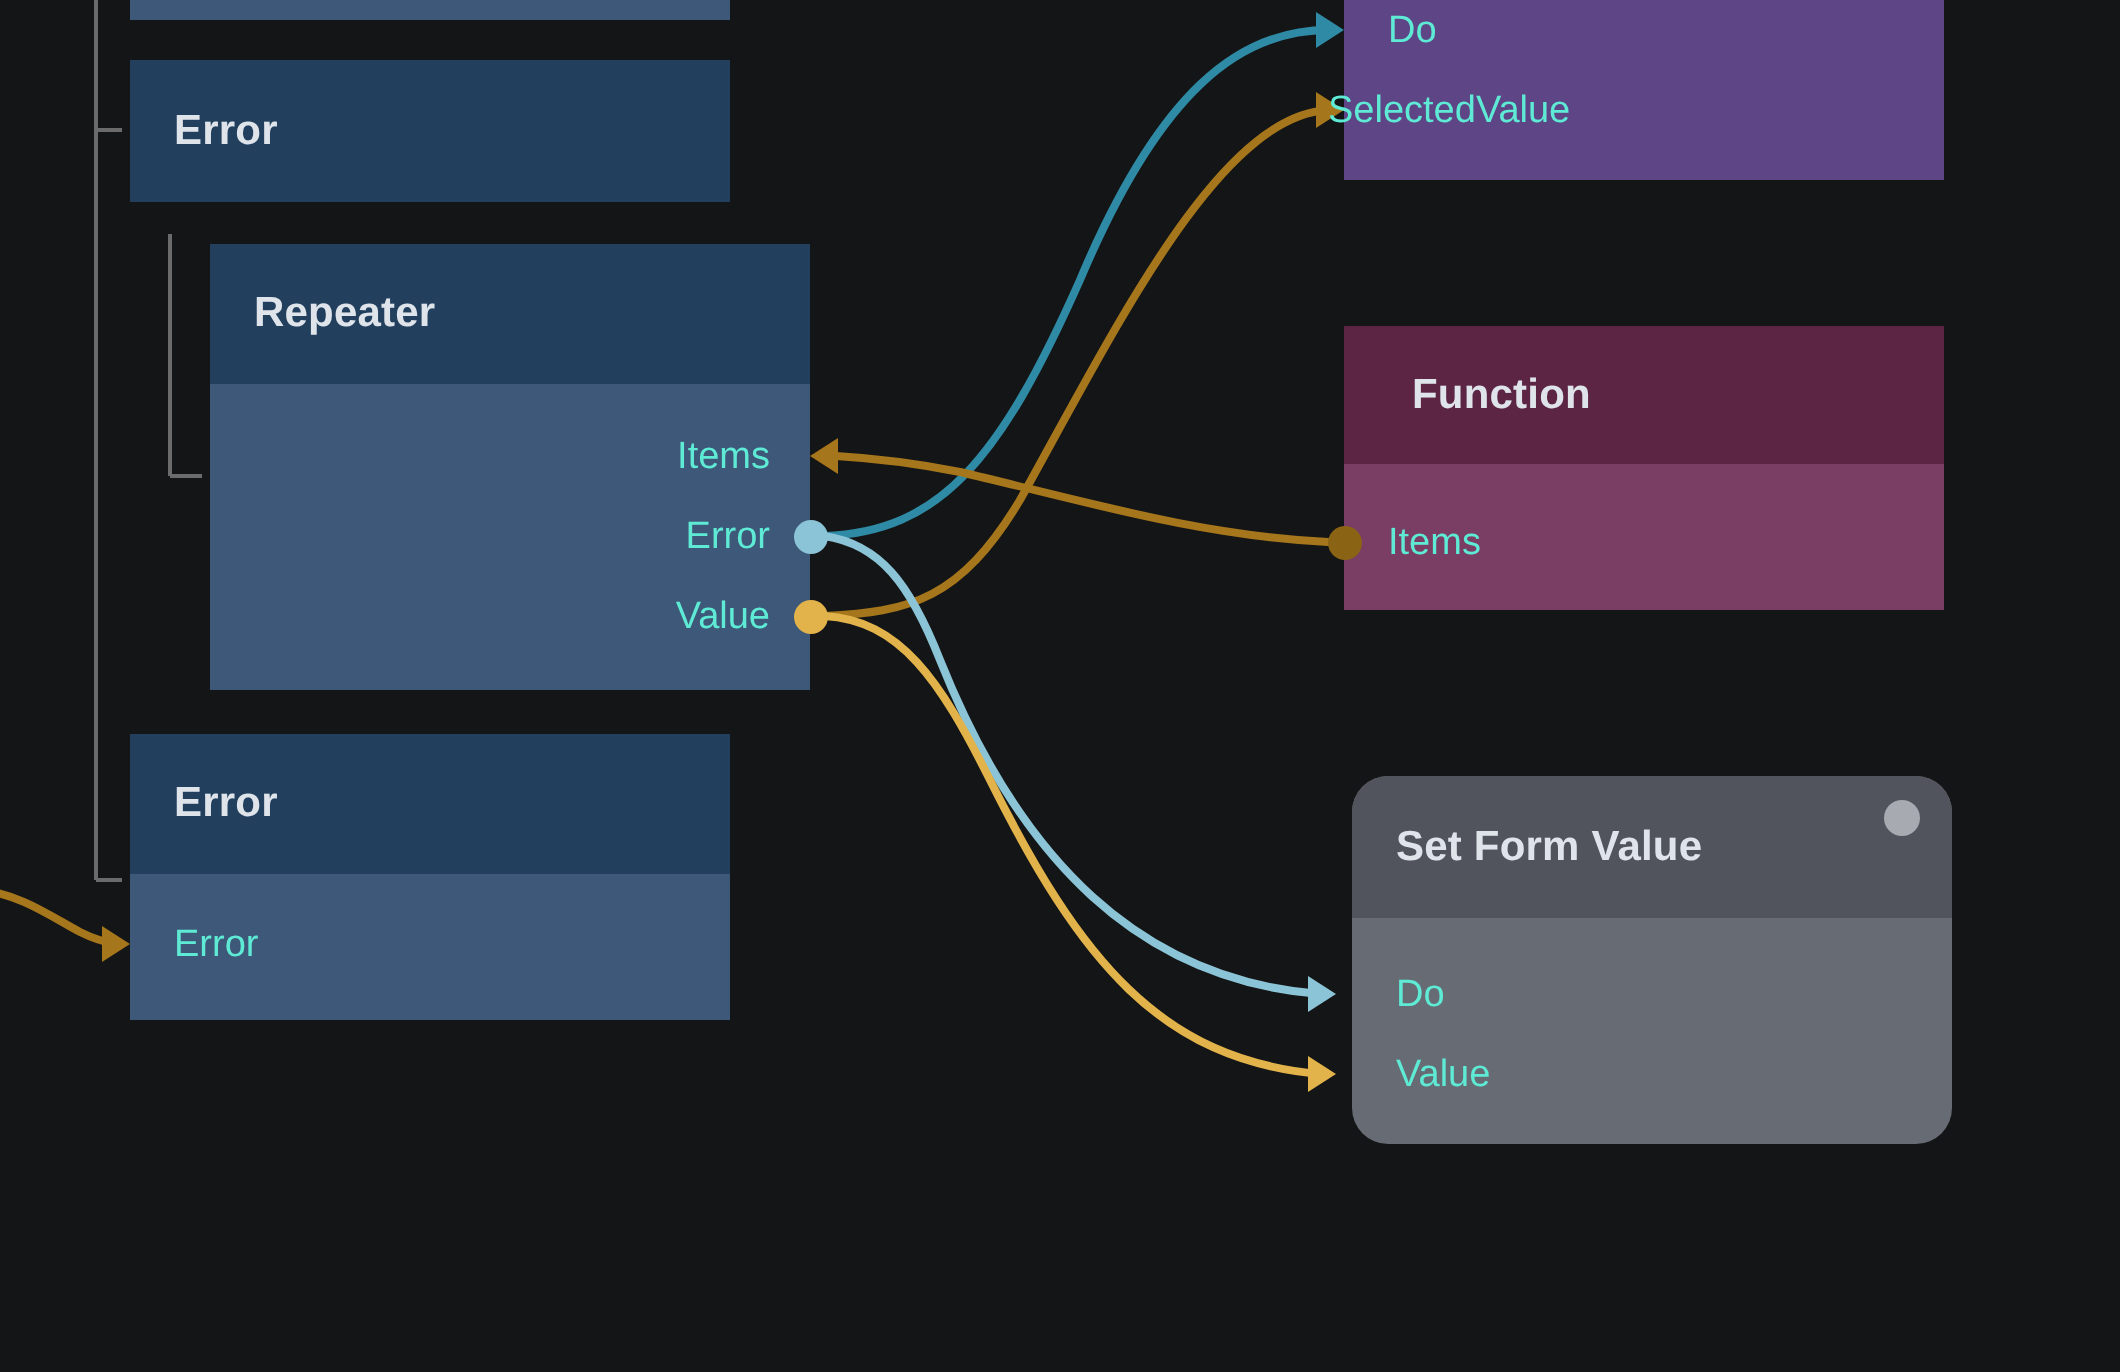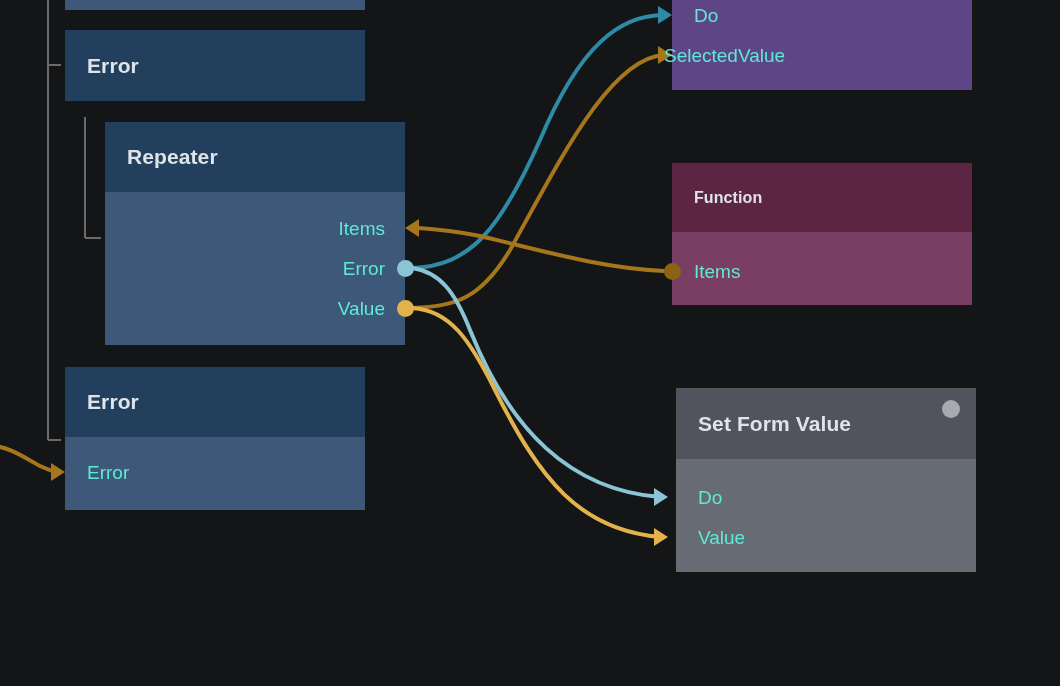--- a/index.html
+++ b/index.html
@@ -145,28 +145,28 @@
       </div>
       <div class="node" style="left: 672px; top: -35px; width: 300px; height: 125px; background: rgb(93, 69, 134);"></div>
       <div class="port-row in" style="position: absolute; top: 4px; height: 22px; left: 694px; width: 278px;">
         <span class="port-label">Do</span>
       </div>
       <div class="port-row in" style="position: absolute; top: 44px; height: 22px; left: 664px; width: 278px;">
         <span class="port-label">SelectedValue</span>
       </div>
       <div class="node" style="left: 672px; top: 163px; width: 300px; height: 142px; background: rgb(122, 61, 99);">
         <div class="node-header" style="height: 69px; background: rgb(92, 37, 68); padding-left: 22px;">
-          <span class="node-title" style="font-size: 16px;">Function</span>
+          <span class="node-title" style="font-size: 21px; margin-left: 12px;">Function</span>
         </div>
       </div>
       <div class="port-row in" style="position: absolute; top: 260px; height: 22px; left: 694px; width: 278px;">
         <span class="port-label">Items</span>
       </div>
       <span class="port-dot" style="left: 663.5px; top: 262.5px; background: rgb(138, 100, 20);"></span>
-      <div class="node" style="left: 676px; top: 388px; width: 300px; height: 184px; background: rgb(103, 107, 116);">
+      <div class="node" style="left: 676px; top: 388px; width: 300px; height: 184px; background: rgb(103, 107, 116); border-radius: 18px;">
         <div class="node-header" style="height: 71px; background: rgb(81, 84, 92); padding-left: 22px;">
           <span class="node-title" style="font-size: 21px;">Set Form Value</span>
           <span class="status-dot" style="left: 266px; top: 12px; background: rgb(167, 170, 176);"></span>
         </div>
       </div>
       <div class="port-row in" style="position: absolute; top: 486px; height: 22px; left: 698px; width: 278px;">
         <span class="port-label">Do</span>
       </div>
       <div class="port-row in" style="position: absolute; top: 526px; height: 22px; left: 698px; width: 278px;">
         <span class="port-label">Value</span>

